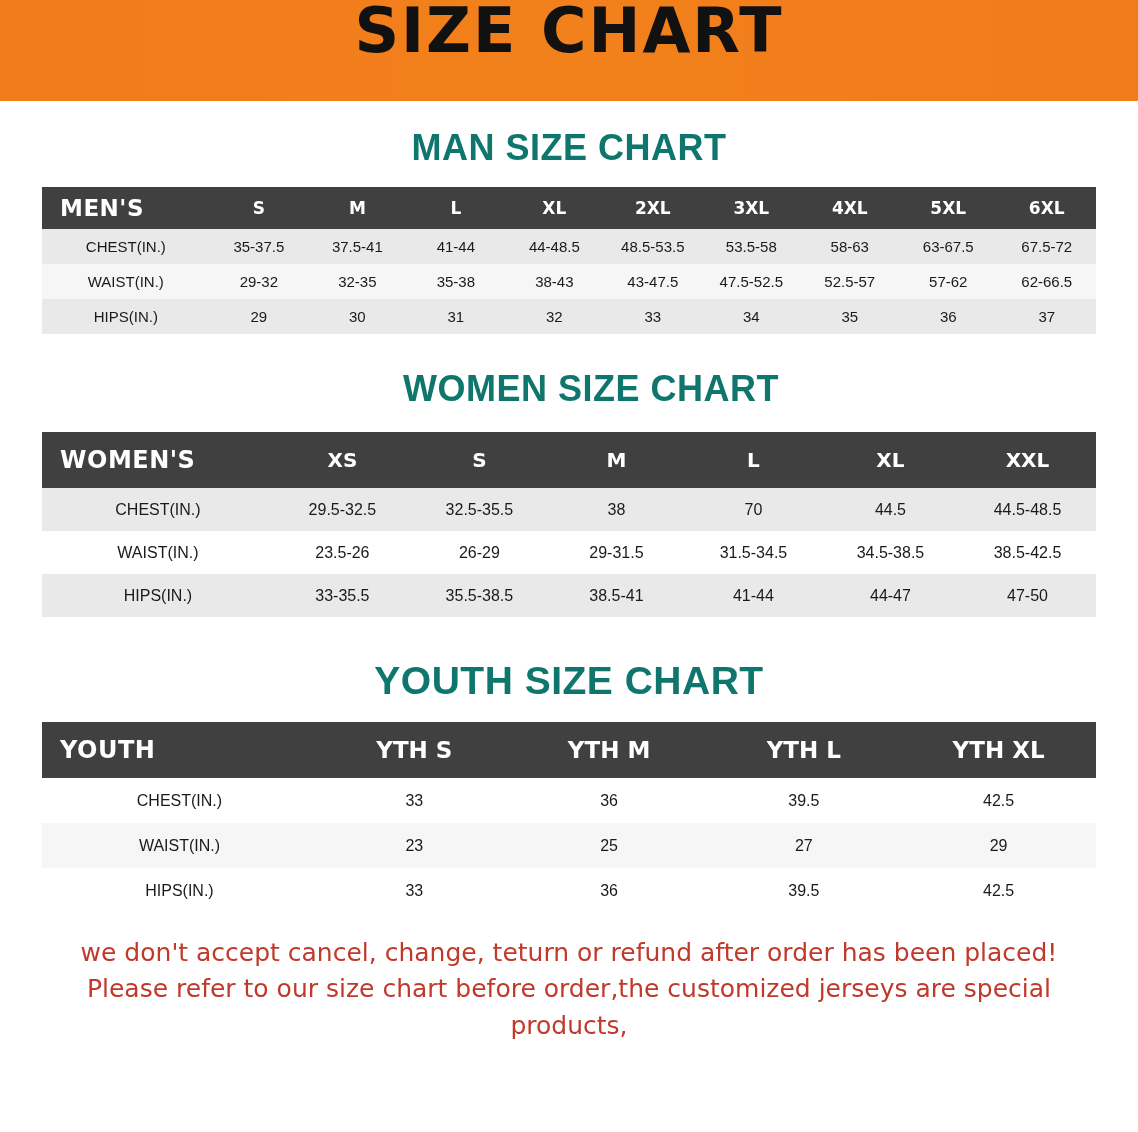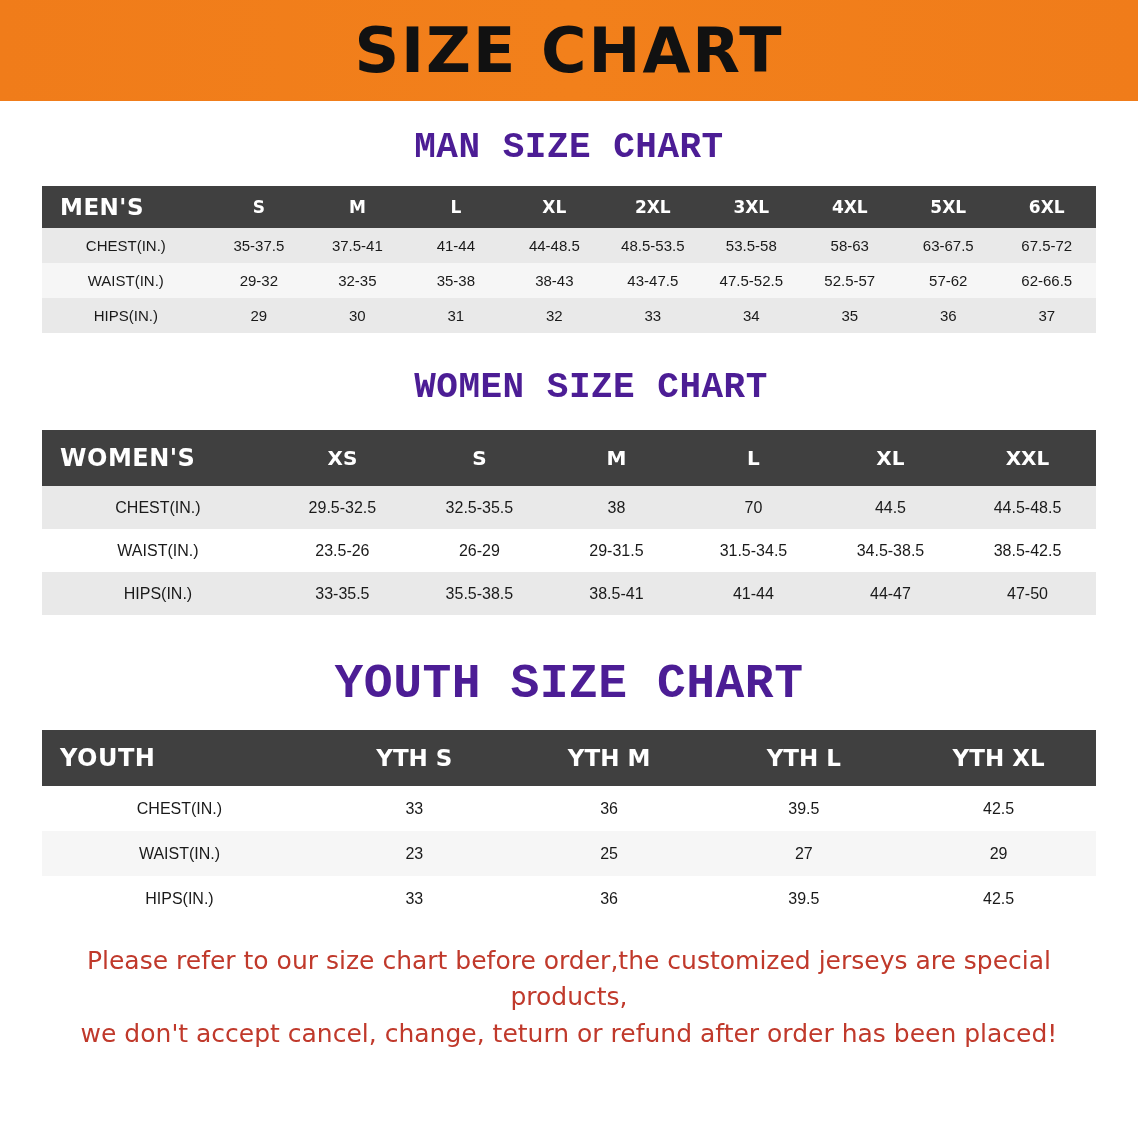--- a/index.html
+++ b/index.html
@@ -19,43 +19,43 @@
     width: 1138px;
     height: 1132px;
     background: #ffffff;
   }
 
   
   .banner {
     height: 101px;
     background: linear-gradient(90deg, #f07c1a 0%, #f2801b 50%, #f07c1a 100%);
     display: flex;
-    align-items: center;
+    align-items: flex-start;
     justify-content: center;
   }
   .banner-title {
     font-family: "DejaVu Sans", sans-serif;
     font-weight: bold;
     font-size: 62px;
     letter-spacing: 2px;
     color: #111111;
     line-height: 1;
   }
 
   
   .section-title {
     text-align: center;
-    font-family: Liberation Mono, monospace;
+    font-family: Liberation Sans, sans-serif;
     font-weight: bold;
-    color: #4c1d95;
+    color: #0f766e;
     letter-spacing: 0.5px;
   }
   .t-man   { font-size: 36px; margin-top: 26px; }
   .t-women { font-size: 36px; margin-top: 34px; padding-left: 44px; }
-  .t-youth { font-size: 48px; margin-top: 42px; }
+  .t-youth { font-size: 39px; margin-top: 42px; }
 
   
   .tbl-wrap {
     margin: 0 auto;
     width: 1054px;
   }
   table.sz {
     width: 100%;
     border-collapse: collapse;
     table-layout: fixed;
@@ -291,17 +291,17 @@
           <td>33</td>
           <td>36</td>
           <td>39.5</td>
           <td>42.5</td>
         </tr>
       </tbody>
     </table>
   </div>
 
   <div class="note">
+    <span>we don't accept cancel, change, teturn or refund after order has been placed!</span>
     <span>Please refer to our size chart before order,the customized jerseys are special products,</span>
-    <span>we don't accept cancel, change, teturn or refund after order has been placed!</span>
   </div>
 
 </div>
 
 </body></html>

